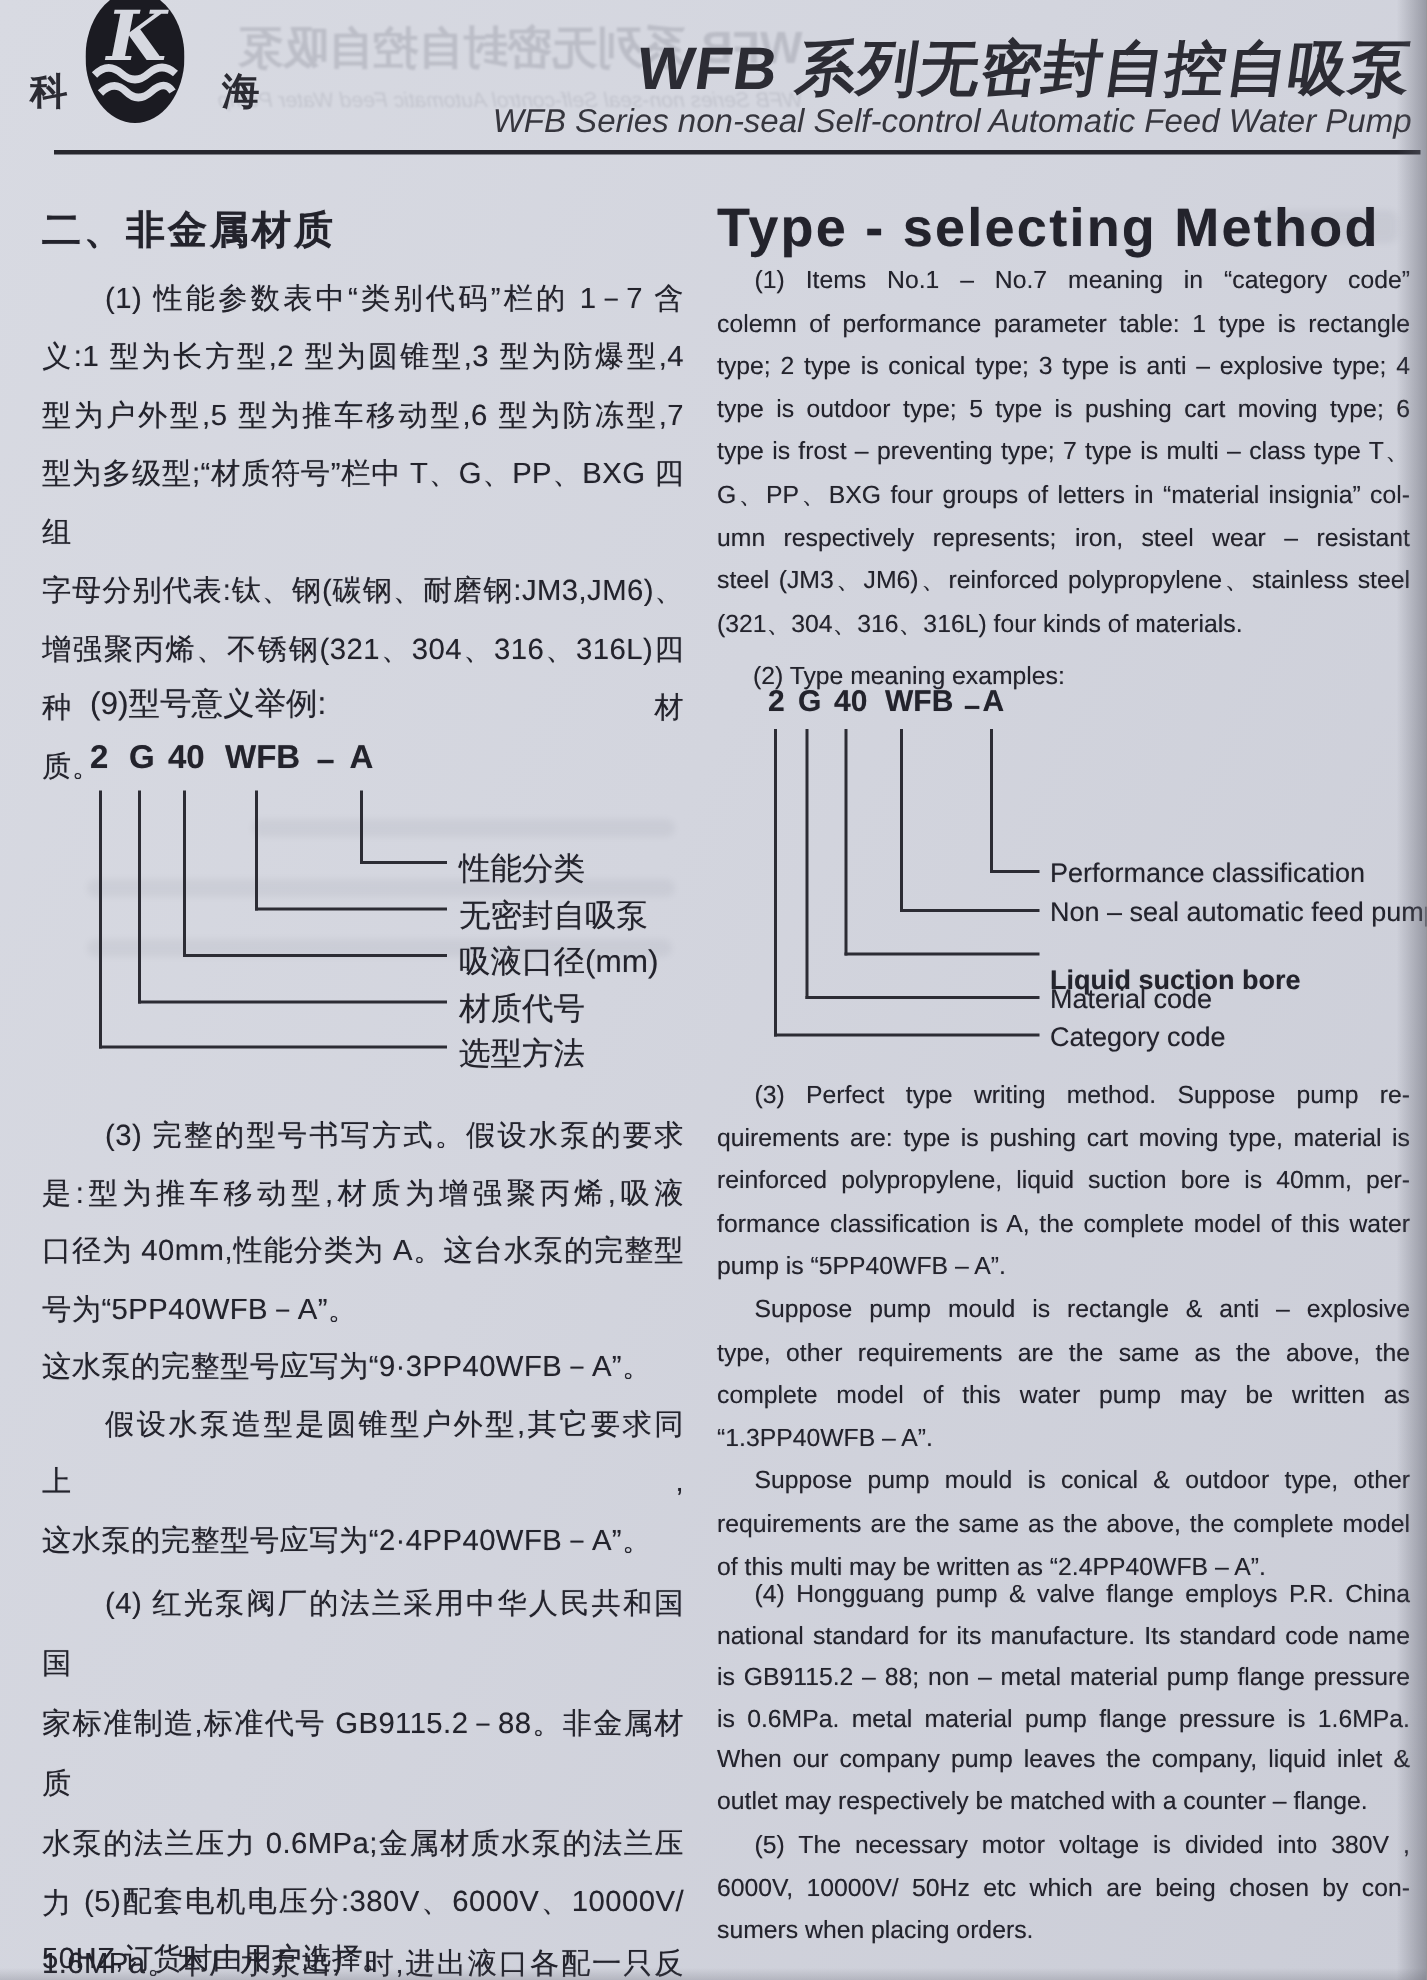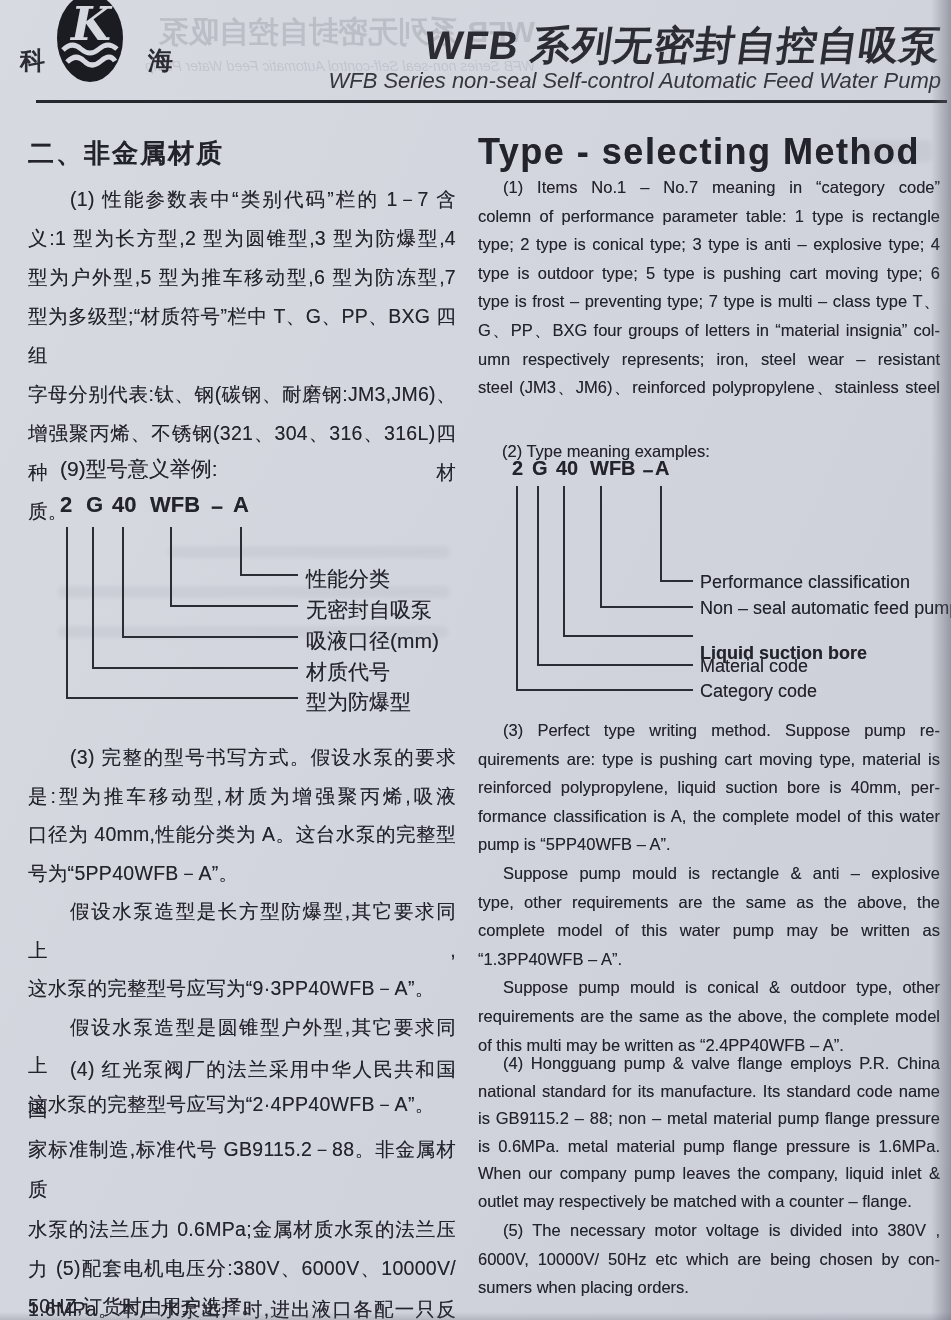--- a/index.html
+++ b/index.html
@@ -103,29 +103,28 @@
       <span class="mpart mp-zh" style="left:205px;top:492px;">A</span>
       <div class="conn" style="left:212px;top:527px;width:58px;height:49px;"></div>
       <div class="conn" style="left:142px;top:527px;width:128px;height:80px;"></div>
       <div class="conn" style="left:94px;top:527px;width:176px;height:111px;"></div>
       <div class="conn" style="left:64px;top:527px;width:206px;height:142px;"></div>
       <div class="conn" style="left:38px;top:527px;width:232px;height:172px;"></div>
       <div class="dlabel dl-zh" style="top:565px;">性能分类</div>
       <div class="dlabel dl-zh" style="top:596px;">无密封自吸泵</div>
       <div class="dlabel dl-zh" style="top:627px;">吸液口径(mm)</div>
       <div class="dlabel dl-zh" style="top:658px;">材质代号</div>
-      <div class="dlabel dl-zh" style="top:688px;">型为防爆型</div>
+      <div class="dlabel dl-zh" style="top:688px;">选型方法</div>
     </div>
 
     <div class="blk zh zh3" style="top:738px;">
       <div class="ln j ind">(3) 完整的型号书写方式。假设水泵的要求</div>
       <div class="ln j">是:型为推车移动型,材质为增强聚丙烯,吸液</div>
       <div class="ln j">口径为 40mm,性能分类为 A。这台水泵的完整型</div>
       <div class="ln">号为“5PP40WFB－A”。</div>
-      <div class="ln j ind">假设水泵造型是长方型防爆型,其它要求同上,</div>
       <div class="ln">这水泵的完整型号应写为“9·3PP40WFB－A”。</div>
       <div class="ln j ind">假设水泵造型是圆锥型户外型,其它要求同上,</div>
       <div class="ln">这水泵的完整型号应写为“2·4PP40WFB－A”。</div>
     </div>
 
     <div class="blk zh zh4" style="top:1049px;">
       <div class="ln j ind">(4) 红光泵阀厂的法兰采用中华人民共和国国</div>
       <div class="ln j">家标准制造,标准代号 GB9115.2－88。非金属材质</div>
       <div class="ln j">水泵的法兰压力 0.6MPa;金属材质水泵的法兰压力</div>
       <div class="ln j">1.6MPa。本厂水泵出厂时,进出液口各配一只反法</div>
@@ -143,20 +142,21 @@
 
     <div class="blk en" style="top:173px;">
       <div class="ln j ind-e">(1) Items No.1 – No.7 meaning in  “category code”</div>
       <div class="ln j">colemn of performance parameter table: 1 type is rectangle</div>
       <div class="ln j">type; 2 type is conical type; 3 type is anti – explosive type; 4</div>
       <div class="ln j">type is outdoor type; 5 type is pushing cart moving type; 6</div>
       <div class="ln j">type is frost – preventing type; 7 type is multi – class type T、</div>
       <div class="ln j">G、PP、BXG four groups of letters in “material insignia” col-</div>
       <div class="ln j">umn respectively represents; iron, steel wear – resistant</div>
       <div class="ln j">steel (JM3、JM6)、reinforced polypropylene、stainless steel</div>
+      <div class="ln">(321、304、316、316L) four kinds of materials.</div>
     </div>
 
     <div class="blk en ln" style="top:437px;padding-left:24px;">(2) Type meaning examples:</div>
 
     <div>
       <span class="mpart mp-en" style="left:34px;top:457px;">2</span>
       <span class="mpart mp-en" style="left:54px;top:457px;">G</span>
       <span class="mpart mp-en" style="left:78px;top:457px;">40</span>
       <span class="mpart mp-en" style="left:112px;top:457px;">WFB</span>
       <span class="mpart mp-en" style="left:160px;top:457px;">－</span>

